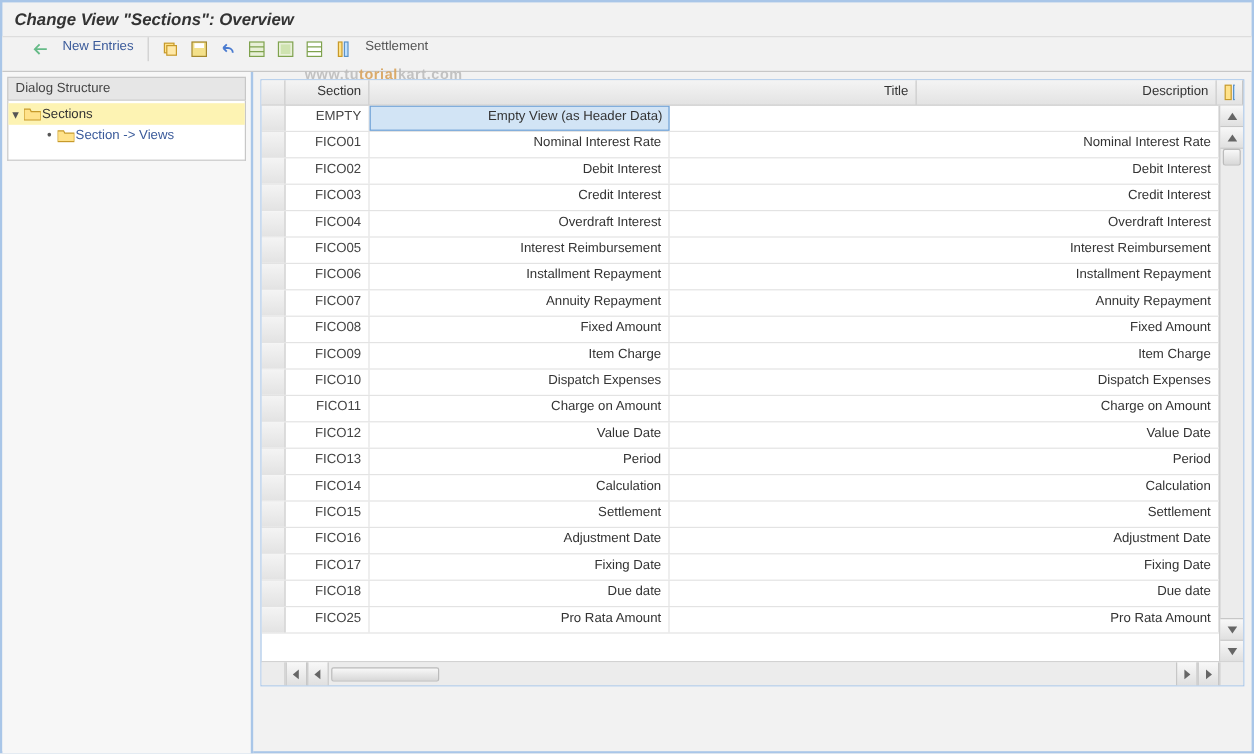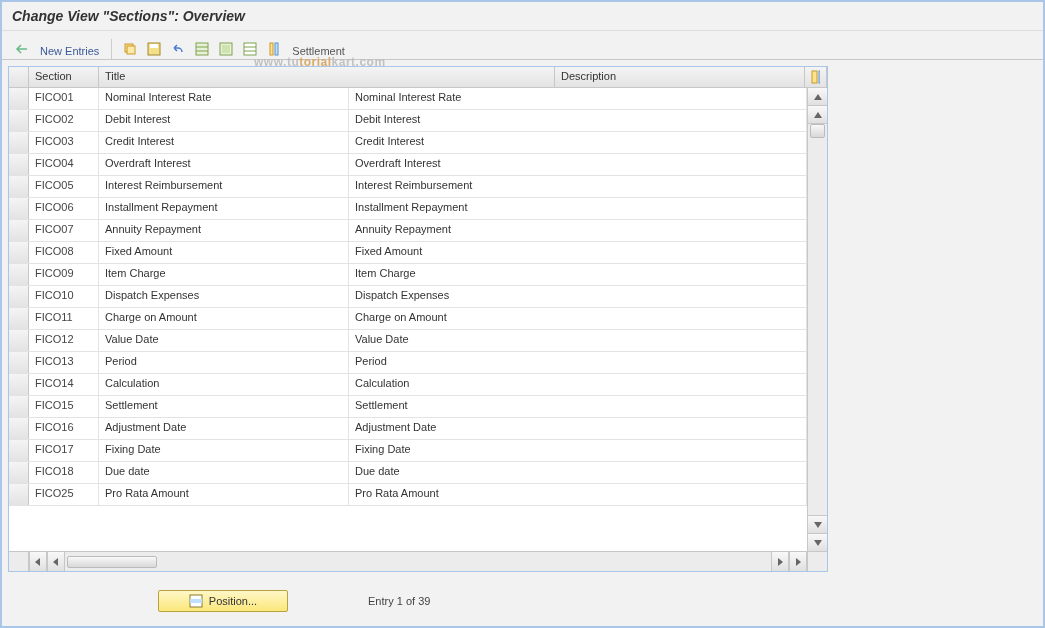--- a/index.html
+++ b/index.html
@@ -2,21 +2,21 @@
 <html><head>
   <meta charset="utf-8">
   <style>
     * { box-sizing: border-box; margin: 0; padding: 0; }
     html, body { width: 1045px; height: 628px; overflow: hidden; font-family: Arial, sans-serif; font-size: 11px; background: #f2f2f2; color: #333; }
 
     .window { border: 2px solid #a9c6e8; background: #f2f2f2; width: 1045px; height: 628px; position: relative; }
     .title-bar { height: 28px; line-height: 28px; padding-left: 10px; font-size: 14px; font-weight: bold; font-style: italic; color: #444; }
     .title-bar .accent { color: #333; }
 
-    .toolbar { height: 30px; border-top: 1px solid #ddd; border-bottom: 1px solid #c7c7c7; display: flex; align-items: flex-end; padding-left: 10px; gap: 4px; background: #f2f2f2; position: relative; }
+    .toolbar { height: 30px; border-top: 1px solid #ddd; border-bottom: 1px solid #c7c7c7; display: flex; align-items: flex-start; padding-left: 22px; gap: 4px; background: #f2f2f2; position: relative; }
     .toolbar .sep { width: 1px; height: 20px; background: #ccc; margin: 0 4px; }
     .tool-ico { width: 20px; height: 20px; display: inline-flex; align-items: center; justify-content: center; border: 1px solid transparent; border-radius: 2px; cursor: pointer; }
     .tool-text { font-size: 11px; color: #3a5a9a; cursor: pointer; padding: 2px 4px; }
     .tool-text.dim { color: #555; }
     .watermark { position: absolute; left: 252px; top: 4px; font-size: 12px; color: #d8a35c; opacity: 0.9; font-weight: bold; letter-spacing: 0.5px; pointer-events: none; margin-top: 20px; }
     .watermark .gray { color: #bdbdbd; }
 
     .body-area { display: flex; height: calc(628px - 28px - 30px - 2px); }
 
     
@@ -27,21 +27,21 @@
     .tree-row .exp-ico { width: 12px; text-align: center; color: #555; }
     .tree-row .fold-ico { width: 16px; height: 14px; display: inline-flex; align-items: center; justify-content: center; }
     .tree-row.sel { background: #fdf3b3; }
     .tree-row.sel .lbl { color: #333; }
     .tree-row .lbl { color: #3a5a9a; }
     .tree-row.sel + .tree-row { }
     .tree-row.child { padding-left: 28px; }
     .under-tree { height: calc(100% - 70px); }
 
     
-    .table-panel { flex: 1; padding: 6px 6px 15px 6px; position: relative; }
+    .table-panel { flex: 1; padding: 6px 6px 15px 6px; position: relative; text-align: right; }
     .grid-wrap { border: 1px solid #a9c6e8; width: 820px; height: 506px; background: #fff; display: flex; flex-direction: column; }
     .grid-header { display: flex; height: 21px; background: #e6e6e6; border-bottom: 1px solid #c7c7c7; }
     .gh-cell { border-right: 1px solid #c7c7c7; padding: 3px 6px; font-size: 11px; color: #333; background: linear-gradient(#f4f4f4,#e3e3e3); }
     .col-h { width: 20px; flex: none; }
     .col-sec { width: 70px; flex: none; }
     .col-desc { width: 250px; flex: none; }
     .col-title { flex: 1; }
     .col-cfg { width: 22px; flex: none; display:flex; align-items:center; justify-content:center; cursor:pointer; }
 
     .grid-body { flex: 1; display: flex; overflow: hidden; }
@@ -130,37 +130,67 @@
           <rect x="8" y="1" width="3" height="12" fill="#bfe0ff" stroke="#5a92c7"></rect>
         </svg>
     </span>
     <span class="tool-text dim">Settlement</span>
     <span class="watermark">
       <span class="gray">www.tu</span><span>torial</span><span class="gray">kart.com</span>
     </span>
   </div>
 
   <div class="body-area">
+    <div class="tree-panel">
+      <div class="tree-title">Dialog Structure</div>
+      <div class="tree-body">
+        <div class="tree-row sel">
+          <span class="exp-ico">▾</span>
+          <span class="fold-ico">
+            <svg width="14" height="12">
+                <path d="M0 2h5l1 2h8v7H0z" fill="#ffe28a" stroke="#c79a2a"></path>
+              </svg>
+          </span>
+          <span class="lbl">Sections</span>
+        </div>
+        <div class="tree-row child">
+          <span class="exp-ico">•</span>
+          <span class="fold-ico">
+            <svg width="14" height="12">
+                <path d="M0 2h5l1 2h8v7H0z" fill="#ffe28a" stroke="#c79a2a"></path>
+              </svg>
+          </span>
+          <span class="lbl">Section -&gt; Views</span>
+        </div>
+      </div>
+      <div class="under-tree"></div>
+    </div>
 
     <div class="table-panel">
       <div class="grid-wrap">
         <div class="grid-header">
           <div class="gh-cell col-h"></div>
           <div class="gh-cell col-sec">Section</div>
           <div class="gh-cell col-title">Title</div>
           <div class="gh-cell col-desc">Description</div>
           <div class="gh-cell col-cfg">
             <svg width="14" height="14">
                 <rect x="1" y="1" width="5" height="12" fill="#ffe28a" stroke="#c79a2a"></rect>
                 <rect x="8" y="1" width="5" height="12" fill="#bfe0ff" stroke="#5a92c7"></rect>
               </svg>
           </div>
         </div>
         <div class="grid-body">
           <div class="rows-area" id="rows-area">
+              <div class="grid-row selected">
+                <div class="row-handle"></div>
+                <div class="g-cell sec">EMPTY</div>
+                <div class="g-cell desc">Empty View (as Header Data)</div>
+                <div class="g-cell title"></div>
+              </div>
               <div class="grid-row">
                 <div class="row-handle"></div>
                 <div class="g-cell sec">FICO01</div>
                 <div class="g-cell desc">Nominal Interest Rate</div>
                 <div class="g-cell title">Nominal Interest Rate</div>
               </div>
               <div class="grid-row">
                 <div class="row-handle"></div>
                 <div class="g-cell sec">FICO02</div>
                 <div class="g-cell desc">Debit Interest</div>
@@ -316,27 +346,15 @@
             <div class="harrow">
                 <svg width="10" height="10">
                   <path d="M3 1l5 4-5 4z" fill="#666"></path>
                 </svg>
               </div>
           </div>
           <div class="hscroll-gap-right"></div>
         </div>
       </div>
 
-      <div class="footer-row">
-        <div class="pos-btn">
-          <span>
-            <svg width="14" height="14">
-                <rect x="1" y="1" width="12" height="12" fill="#fff" stroke="#8a7a2e"></rect>
-                <rect x="1" y="5" width="12" height="4" fill="#bfe0ff"></rect>
-              </svg>
-          </span>
-          <span>Position...</span>
-        </div>
-        <div class="entry-label">Entry 1 of 39</div>
-      </div>
     </div>
   </div>
 </div>
 
 </body></html>

